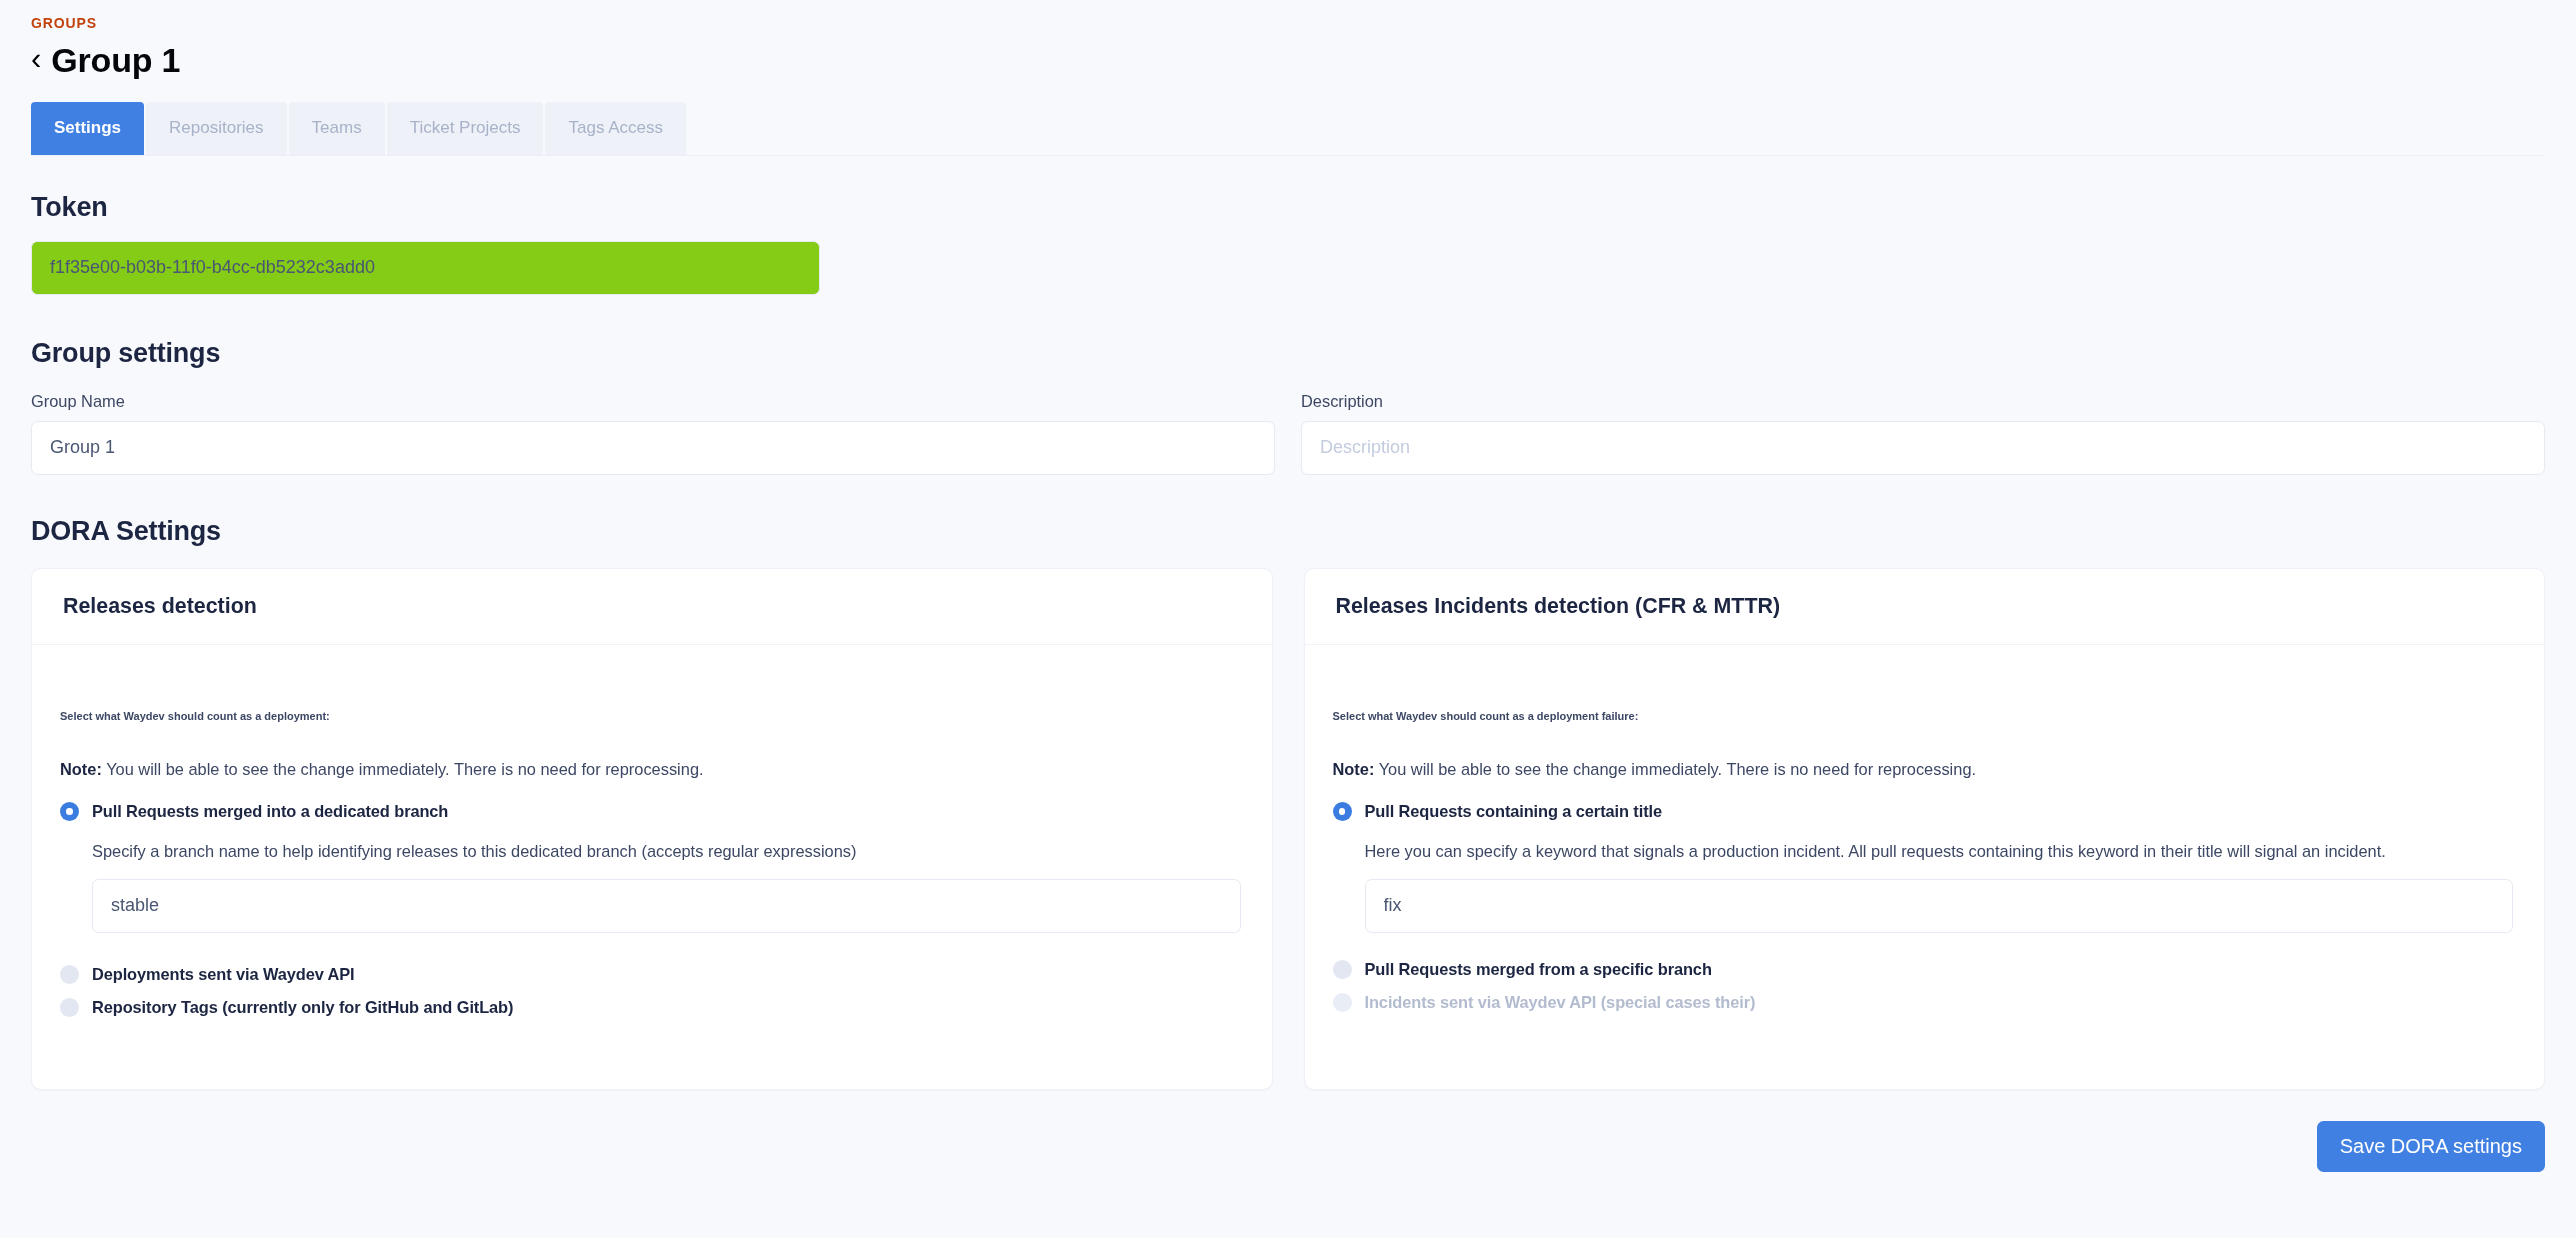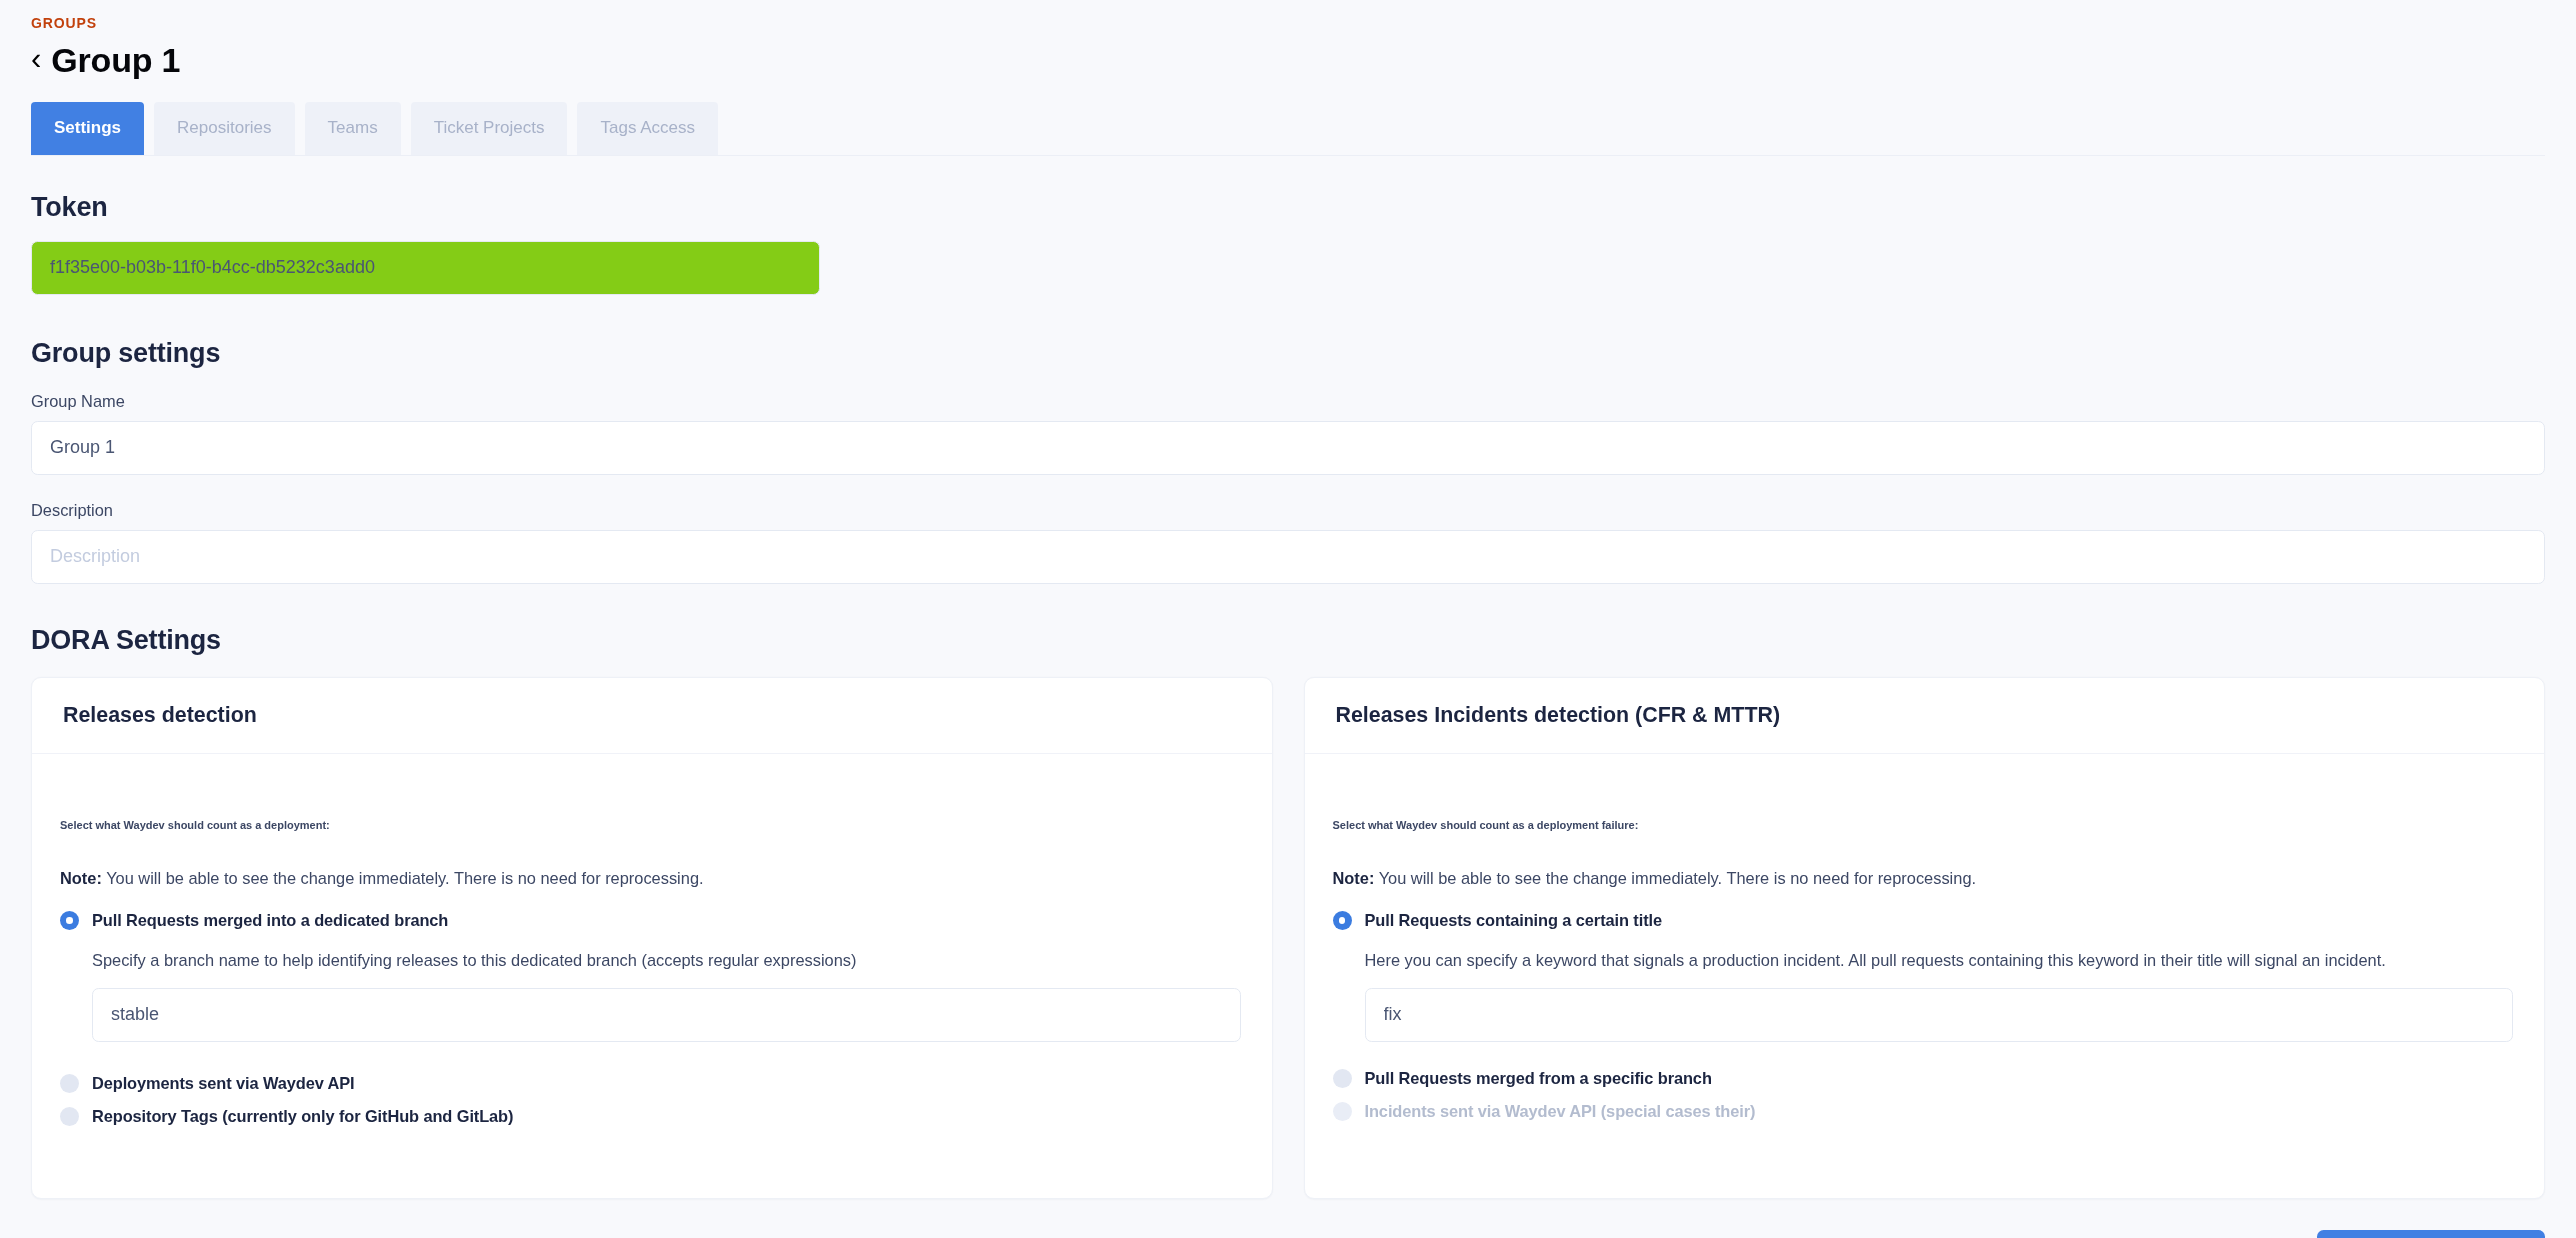--- a/index.html
+++ b/index.html
@@ -48,21 +48,21 @@
     line-height: 38px;
     font-weight: 700;
     color: #05060a;
     letter-spacing: -0.2px;
   }
 
   
   .tabs {
     display: flex;
     align-items: flex-end;
-    gap: 10px;
+    gap: 2px;
     margin-top: 20px;
     border-bottom: 1.6px solid #eceff6;
     height: 54px;
   }
   .tab {
     height: 53px;
     padding: 0 23px;
     display: flex;
     align-items: center;
     justify-content: center;
@@ -112,21 +112,20 @@
   }
   .text-input::placeholder { color: #c3ccdf; }
 
   #token-input-wrap { margin-top: 18px; width: 789px; }
   #token-input { background: #84cc16; }
 
   .group-fields {
     display: flex;
     gap: 26px;
     margin-top: 23px;
-    flex-direction: column;
   }
   .group-field { flex: 1 1 0; min-width: 0; }
 
   
   .dora-cards {
     display: flex;
     gap: 31px;
     margin-top: 21.4px;
   }
   .card {

